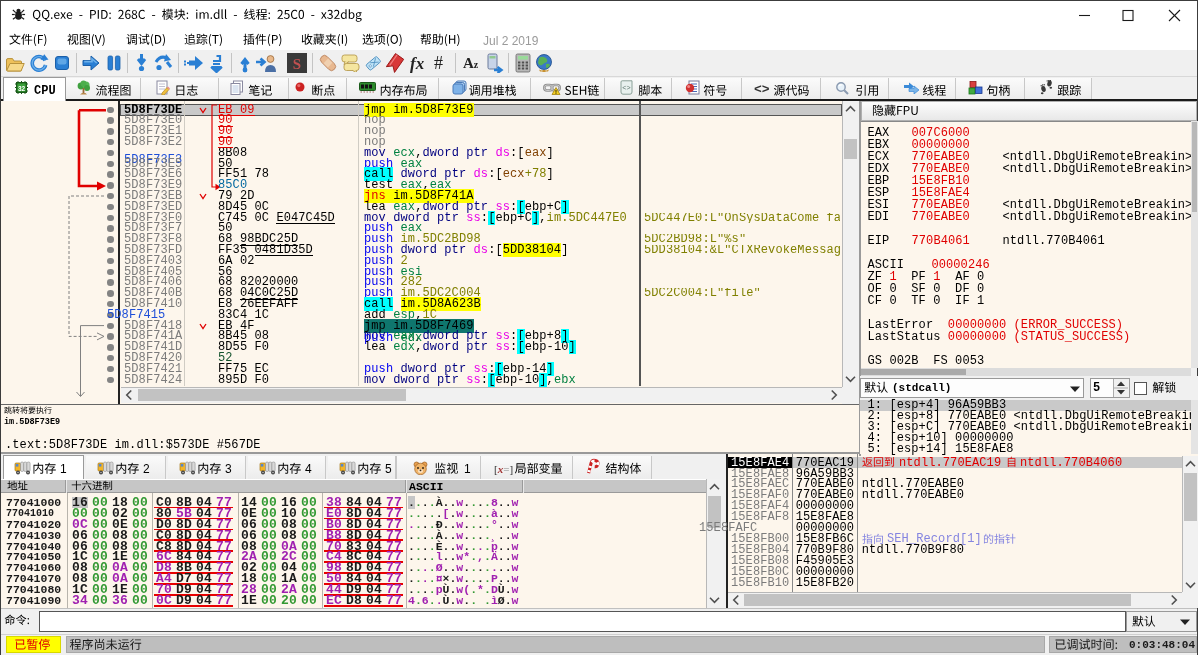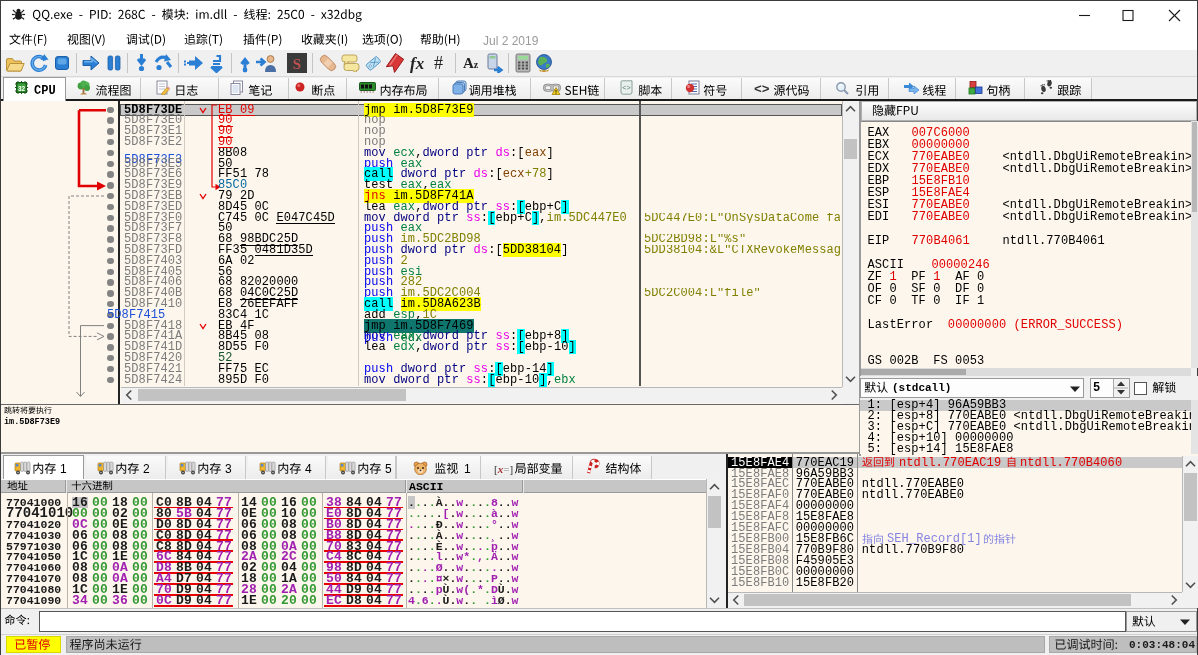--- a/index.html
+++ b/index.html
@@ -913,20 +913,21 @@
           </g>
           <g transform="translate(32.0,0) scale(0.00800)">
             <path d="M175 -840V-630H48V-560H175V-348L33 -307L53 -234L175 -273V-11C175 3 169 7 157 7C145 8 107 8 63 7C73 28 82 60 85 79C149 79 188 76 212 64C237 52 247 31 247 -11V-296L364 -334L353 -404L247 -371V-560H350V-630H247V-840ZM525 -841C527 -764 528 -693 527 -626H373V-557H526C524 -489 519 -426 510 -368L416 -421L374 -370C412 -348 455 -323 497 -297C464 -156 399 -52 275 22C291 36 319 69 328 83C454 -2 523 -111 560 -257C613 -222 662 -189 694 -162L739 -222C700 -252 640 -291 575 -329C587 -398 594 -473 597 -557H750C745 -158 737 79 867 79C929 79 954 41 963 -92C944 -98 916 -113 900 -126C897 -26 889 8 871 8C813 8 817 -211 827 -626H599C600 -693 600 -764 599 -841Z"></path>
           </g>
           <g transform="translate(40.0,0) scale(0.00800)">
             <path d="M435 -780V-708H927V-780ZM267 -841C216 -768 119 -679 35 -622C48 -608 69 -579 79 -562C169 -626 272 -724 339 -811ZM391 -504V-432H728V-17C728 -1 721 4 702 5C684 6 616 6 545 3C556 25 567 56 570 77C668 77 725 77 759 66C792 53 804 30 804 -16V-432H955V-504ZM307 -626C238 -512 128 -396 25 -322C40 -307 67 -274 78 -259C115 -289 154 -325 192 -364V83H266V-446C308 -496 346 -548 378 -600Z"></path>
           </g>
         </g>
       </svg></div>
     <div class="ab" style="left:3px;top:416px;font-family:'Liberation Mono',monospace;font-weight:bold;font-size:8.5px;color:#000">im.5D8F73E9</div>
+    <div class="ab m" style="left:4px;top:437px;color:#000">.text:5D8F73DE im.dll:$573DE #567DE</div>
     <div class="ab" style="left:0;top:451px;width:858px;height:2px;background:#999"></div>
     <div class="ab" style="left:0;top:453px;width:723px;height:25px;background:#f0f0f0"></div>
     <div class="ab" style="left:2px;top:454px;width:81px;height:24px;background:#fff;border:1px solid #9a9a9a;border-bottom:none"></div>
     <svg class="ab" style="left:13px;top:460px" width="17" height="14" viewBox="0 0 17 14">
       <rect x="1" y="2" width="5.5" height="8" rx="1" fill="#f2b428" stroke="#a87818" stroke-width=".7"></rect>
       <rect x="1.8" y="3" width="2.6" height="2.6" fill="#5588cc"></rect>
       <g fill="#d8d8d8" stroke="#909090" stroke-width=".6">
         <rect x="6.5" y="1" width="3.2" height="9.5" rx="1.4"></rect>
         <rect x="9.7" y="1" width="3.2" height="9.5" rx="1.4"></rect>
         <rect x="12.9" y="1" width="3.2" height="9.5" rx="1.4"></rect>
@@ -1154,21 +1155,21 @@
     <span class="ab" style="left:260px;top:495.9px;line-height:11px;font-family:'Liberation Mono',monospace;font-weight:bold;font-size:13px;letter-spacing:.2px;color:#339933;">00</span>
     <span class="ab" style="left:280px;top:495.9px;line-height:11px;font-family:'Liberation Mono',monospace;font-weight:bold;font-size:13px;letter-spacing:.2px;color:#1a1a1a;">16</span>
     <span class="ab" style="left:300px;top:495.9px;line-height:11px;font-family:'Liberation Mono',monospace;font-weight:bold;font-size:13px;letter-spacing:.2px;color:#339933;">00</span>
     <span class="ab" style="left:325px;top:495.9px;line-height:11px;font-family:'Liberation Mono',monospace;font-weight:bold;font-size:13px;letter-spacing:.2px;color:#a020b0;">38</span>
     <span class="ab" style="left:345px;top:495.9px;line-height:11px;font-family:'Liberation Mono',monospace;font-weight:bold;font-size:13px;letter-spacing:.2px;color:#1a1a1a;">84</span>
     <span class="ab" style="left:365px;top:495.9px;line-height:11px;font-family:'Liberation Mono',monospace;font-weight:bold;font-size:13px;letter-spacing:.2px;color:#1a1a1a;">04</span>
     <span class="ab" style="left:385px;top:495.9px;line-height:11px;font-family:'Liberation Mono',monospace;font-weight:bold;font-size:13px;letter-spacing:.2px;color:#a020b0;">77</span>
     <div class="ab" style="left:153px;top:505.7px;width:79px;height:1.8px;background:#e80000"></div>
     <div class="ab" style="left:323px;top:505.7px;width:79px;height:1.8px;background:#e80000"></div>
     <div class="ab" style="left:407px;top:495.9px;line-height:11px;font-family:'Liberation Mono',monospace;font-weight:bold;font-size:11.5px;white-space:pre"><span style="color:#1a1a1a;background:#c6c6c6;">.</span><span style="color:#339933;">.</span><span style="color:#1a1a1a;">.</span><span style="color:#339933;">.</span><span style="color:#1a1a1a;">À</span><span style="color:#1a1a1a;">.</span><span style="color:#1a1a1a;">.</span><span style="color:#a020b0;">w</span><span style="color:#1a1a1a;">.</span><span style="color:#339933;">.</span><span style="color:#1a1a1a;">.</span><span style="color:#339933;">.</span><span style="color:#a020b0;">8</span><span style="color:#1a1a1a;">.</span><span style="color:#1a1a1a;">.</span><span style="color:#a020b0;">w</span></div>
-    <div class="ab" style="left:5px;top:506.8px;line-height:11px;font-family:'Liberation Mono',monospace;font-weight:bold;font-size:14px;color:#1a1a1a">77041010</div>
+    <div class="ab" style="left:5px;top:506.8px;line-height:11px;font-family:'Liberation Mono',monospace;font-weight:bold;font-size:10px;color:#1a1a1a">77041010</div>
     <span class="ab" style="left:71px;top:506.8px;line-height:11px;font-family:'Liberation Mono',monospace;font-weight:bold;font-size:13px;letter-spacing:.2px;color:#339933;">00</span>
     <span class="ab" style="left:91px;top:506.8px;line-height:11px;font-family:'Liberation Mono',monospace;font-weight:bold;font-size:13px;letter-spacing:.2px;color:#339933;">00</span>
     <span class="ab" style="left:111px;top:506.8px;line-height:11px;font-family:'Liberation Mono',monospace;font-weight:bold;font-size:13px;letter-spacing:.2px;color:#1a1a1a;">02</span>
     <span class="ab" style="left:131px;top:506.8px;line-height:11px;font-family:'Liberation Mono',monospace;font-weight:bold;font-size:13px;letter-spacing:.2px;color:#339933;">00</span>
     <span class="ab" style="left:155px;top:506.8px;line-height:11px;font-family:'Liberation Mono',monospace;font-weight:bold;font-size:13px;letter-spacing:.2px;color:#1a1a1a;">80</span>
     <span class="ab" style="left:175px;top:506.8px;line-height:11px;font-family:'Liberation Mono',monospace;font-weight:bold;font-size:13px;letter-spacing:.2px;color:#a020b0;">5B</span>
     <span class="ab" style="left:195px;top:506.8px;line-height:11px;font-family:'Liberation Mono',monospace;font-weight:bold;font-size:13px;letter-spacing:.2px;color:#1a1a1a;">04</span>
     <span class="ab" style="left:215px;top:506.8px;line-height:11px;font-family:'Liberation Mono',monospace;font-weight:bold;font-size:13px;letter-spacing:.2px;color:#a020b0;">77</span>
     <span class="ab" style="left:240px;top:506.8px;line-height:11px;font-family:'Liberation Mono',monospace;font-weight:bold;font-size:13px;letter-spacing:.2px;color:#1a1a1a;">0E</span>
     <span class="ab" style="left:260px;top:506.8px;line-height:11px;font-family:'Liberation Mono',monospace;font-weight:bold;font-size:13px;letter-spacing:.2px;color:#339933;">00</span>
@@ -1214,21 +1215,21 @@
     <span class="ab" style="left:260px;top:528.6px;line-height:11px;font-family:'Liberation Mono',monospace;font-weight:bold;font-size:13px;letter-spacing:.2px;color:#339933;">00</span>
     <span class="ab" style="left:280px;top:528.6px;line-height:11px;font-family:'Liberation Mono',monospace;font-weight:bold;font-size:13px;letter-spacing:.2px;color:#1a1a1a;">08</span>
     <span class="ab" style="left:300px;top:528.6px;line-height:11px;font-family:'Liberation Mono',monospace;font-weight:bold;font-size:13px;letter-spacing:.2px;color:#339933;">00</span>
     <span class="ab" style="left:325px;top:528.6px;line-height:11px;font-family:'Liberation Mono',monospace;font-weight:bold;font-size:13px;letter-spacing:.2px;color:#a020b0;">B8</span>
     <span class="ab" style="left:345px;top:528.6px;line-height:11px;font-family:'Liberation Mono',monospace;font-weight:bold;font-size:13px;letter-spacing:.2px;color:#1a1a1a;">8D</span>
     <span class="ab" style="left:365px;top:528.6px;line-height:11px;font-family:'Liberation Mono',monospace;font-weight:bold;font-size:13px;letter-spacing:.2px;color:#1a1a1a;">04</span>
     <span class="ab" style="left:385px;top:528.6px;line-height:11px;font-family:'Liberation Mono',monospace;font-weight:bold;font-size:13px;letter-spacing:.2px;color:#a020b0;">77</span>
     <div class="ab" style="left:153px;top:538.4px;width:79px;height:1.8px;background:#e80000"></div>
     <div class="ab" style="left:323px;top:538.4px;width:79px;height:1.8px;background:#e80000"></div>
     <div class="ab" style="left:407px;top:528.6px;line-height:11px;font-family:'Liberation Mono',monospace;font-weight:bold;font-size:11.5px;white-space:pre"><span style="color:#1a1a1a;">.</span><span style="color:#339933;">.</span><span style="color:#1a1a1a;">.</span><span style="color:#339933;">.</span><span style="color:#1a1a1a;">À</span><span style="color:#1a1a1a;">.</span><span style="color:#1a1a1a;">.</span><span style="color:#a020b0;">w</span><span style="color:#1a1a1a;">.</span><span style="color:#339933;">.</span><span style="color:#1a1a1a;">.</span><span style="color:#339933;">.</span><span style="color:#a020b0;">¸</span><span style="color:#1a1a1a;">.</span><span style="color:#1a1a1a;">.</span><span style="color:#a020b0;">w</span></div>
-    <div class="ab" style="left:5px;top:539.5px;line-height:11px;font-family:'Liberation Mono',monospace;font-weight:bold;font-size:11.5px;color:#1a1a1a">57971030</div>
+    <div class="ab" style="left:5px;top:539.5px;line-height:11px;font-family:'Liberation Mono',monospace;font-weight:bold;font-size:11.5px;color:#1a1a1a">77041040</div>
     <span class="ab" style="left:71px;top:539.5px;line-height:11px;font-family:'Liberation Mono',monospace;font-weight:bold;font-size:13px;letter-spacing:.2px;color:#1a1a1a;">06</span>
     <span class="ab" style="left:91px;top:539.5px;line-height:11px;font-family:'Liberation Mono',monospace;font-weight:bold;font-size:13px;letter-spacing:.2px;color:#339933;">00</span>
     <span class="ab" style="left:111px;top:539.5px;line-height:11px;font-family:'Liberation Mono',monospace;font-weight:bold;font-size:13px;letter-spacing:.2px;color:#1a1a1a;">08</span>
     <span class="ab" style="left:131px;top:539.5px;line-height:11px;font-family:'Liberation Mono',monospace;font-weight:bold;font-size:13px;letter-spacing:.2px;color:#339933;">00</span>
     <span class="ab" style="left:155px;top:539.5px;line-height:11px;font-family:'Liberation Mono',monospace;font-weight:bold;font-size:13px;letter-spacing:.2px;color:#1a1a1a;">C8</span>
     <span class="ab" style="left:175px;top:539.5px;line-height:11px;font-family:'Liberation Mono',monospace;font-weight:bold;font-size:13px;letter-spacing:.2px;color:#1a1a1a;">8D</span>
     <span class="ab" style="left:195px;top:539.5px;line-height:11px;font-family:'Liberation Mono',monospace;font-weight:bold;font-size:13px;letter-spacing:.2px;color:#1a1a1a;">04</span>
     <span class="ab" style="left:215px;top:539.5px;line-height:11px;font-family:'Liberation Mono',monospace;font-weight:bold;font-size:13px;letter-spacing:.2px;color:#a020b0;">77</span>
     <span class="ab" style="left:240px;top:539.5px;line-height:11px;font-family:'Liberation Mono',monospace;font-weight:bold;font-size:13px;letter-spacing:.2px;color:#1a1a1a;">08</span>
     <span class="ab" style="left:260px;top:539.5px;line-height:11px;font-family:'Liberation Mono',monospace;font-weight:bold;font-size:13px;letter-spacing:.2px;color:#339933;">00</span>
@@ -1384,21 +1385,21 @@
     <div class="ab m" style="left:730px;top:478.4px;line-height:10.92px;color:#7b7b7b">15E8FAEC</div>
     <div class="ab m" style="left:794.7px;top:478.4px;line-height:10.92px;color:#000">770EABE0</div>
     <div class="ab m" style="left:860.8px;top:478.4px;line-height:10.92px;color:#000">ntdll.770EABE0</div>
     <div class="ab m" style="left:730px;top:489.4px;line-height:10.92px;color:#7b7b7b">15E8FAF0</div>
     <div class="ab m" style="left:794.7px;top:489.4px;line-height:10.92px;color:#000">770EABE0</div>
     <div class="ab m" style="left:860.8px;top:489.4px;line-height:10.92px;color:#000">ntdll.770EABE0</div>
     <div class="ab m" style="left:730px;top:500.3px;line-height:10.92px;color:#7b7b7b">15E8FAF4</div>
     <div class="ab m" style="left:794.7px;top:500.3px;line-height:10.92px;color:#000">00000000</div>
     <div class="ab m" style="left:730px;top:511.2px;line-height:10.92px;color:#7b7b7b">15E8FAF8</div>
     <div class="ab m" style="left:794.7px;top:511.2px;line-height:10.92px;color:#000">15E8FAE8</div>
-    <div class="ab m" style="left:730px;top:522.1px;line-height:10.92px;color:#7b7b7b">15E8FAFC</div>
+    <div class="ab m" style="left:698px;top:522.1px;line-height:10.92px;color:#7b7b7b">15E8FAFC</div>
     <div class="ab m" style="left:794.7px;top:522.1px;line-height:10.92px;color:#000">00000000</div>
     <div class="ab m" style="left:730px;top:533.0px;line-height:10.92px;color:#7b7b7b">15E8FB00</div>
     <div class="ab m" style="left:794.7px;top:533.0px;line-height:10.92px;color:#000">15E8FB6C</div>
     <div style="position:absolute;left:861px;top:531.8399999999999px;line-height:0;"><svg width="22" height="14" viewBox="0 -9.9 22 13.8" style="overflow:visible">
         <g fill="#8484e0">
           <g transform="translate(0.0,0) scale(0.01100)">
             <path d="M837 -781C761 -747 634 -712 515 -687V-836H441V-552C441 -465 472 -443 588 -443C612 -443 796 -443 821 -443C920 -443 945 -476 956 -610C935 -614 903 -626 887 -637C881 -529 872 -511 817 -511C777 -511 622 -511 592 -511C527 -511 515 -518 515 -552V-625C645 -650 793 -684 894 -725ZM512 -134H838V-29H512ZM512 -195V-295H838V-195ZM441 -359V79H512V33H838V75H912V-359ZM184 -840V-638H44V-567H184V-352L31 -310L53 -237L184 -276V-8C184 6 178 10 165 11C152 11 111 11 65 10C74 30 85 61 88 79C155 80 195 77 222 66C248 54 257 34 257 -9V-298L390 -339L381 -409L257 -373V-567H376V-638H257V-840Z"></path>
           </g>
           <g transform="translate(11.0,0) scale(0.01100)">
             <path d="M438 -842C424 -791 399 -721 374 -667H99V80H173V-594H832V-20C832 -2 826 4 806 4C785 5 716 6 644 2C655 24 666 59 670 80C762 80 824 79 860 67C895 54 907 30 907 -20V-667H457C482 -715 509 -773 531 -827ZM373 -394H626V-198H373ZM304 -461V-58H373V-130H696V-461Z"></path>
@@ -1487,20 +1488,21 @@
     <div class="ab m" style="left:1001.5px;top:209.9px;line-height:12px;color:#000">&lt;ntdll.DbgUiRemoteBreakin&gt;</div>
     <div class="ab m" style="left:866.5px;top:233.9px;line-height:12px;color:#000">EIP</div>
     <div class="ab m" style="left:910.5px;top:233.9px;line-height:12px;color:#e00000">770B4061</div>
     <div class="ab m" style="left:1001.5px;top:233.9px;line-height:12px;color:#000">ntdll.770B4061</div>
     <div class="ab m" style="left:866.5px;top:257.9px;line-height:12px;color:#000">ASCII</div>
     <div class="ab m" style="left:930.4px;top:257.9px;line-height:12px;color:#e00000">00000246</div>
     <div class="ab m" style="left:866.5px;top:269.9px;line-height:12px;color:#000">ZF <span style="color:#e00000">1</span>  PF <span style="color:#e00000">1</span>  AF 0</div>
     <div class="ab m" style="left:866.5px;top:281.9px;line-height:12px;color:#000">OF 0  SF 0  DF 0</div>
     <div class="ab m" style="left:866.5px;top:293.9px;line-height:12px;color:#000">CF 0  TF 0  IF 1</div>
     <div class="ab m" style="left:866.5px;top:317.9px;line-height:12px;color:#000">LastError  <span style="color:#e00000">00000000 (ERROR_SUCCESS)</span></div>
+    <div class="ab m" style="left:866.5px;top:329.9px;line-height:12px;color:#000">LastStatus <span style="color:#e00000">00000000 (STATUS_SUCCESS)</span></div>
     <div class="ab m" style="left:866.5px;top:353.9px;line-height:12px;color:#000">GS 002B  FS 0053</div>
     <div class="ab" style="left:1190px;top:120px;width:7px;height:247px;background:#e4e4e4"></div>
     <div class="ab" style="left:1191px;top:121px;width:5px;height:90px;background:#b8b8b8"></div>
     <div class="ab" style="left:860px;top:367px;width:330px;height:8px;background:#dcdcdc"></div>
     <div class="ab" style="left:860px;top:368px;width:105px;height:6px;background:#aaa"></div>
     <div class="ab" style="left:859px;top:375px;width:339px;height:24px;background:#f0f0f0"></div>
     <div class="ab" style="left:859px;top:377px;width:224px;height:20px;background:#fdfdfd;border:1px solid #999"></div>
     <div style="position:absolute;left:863px;top:380px;line-height:0;"><svg width="24" height="15" viewBox="0 -11.0 24 15.2" style="overflow:visible">
         <g fill="#000">
           <g transform="translate(0.0,0) scale(0.01220)">

